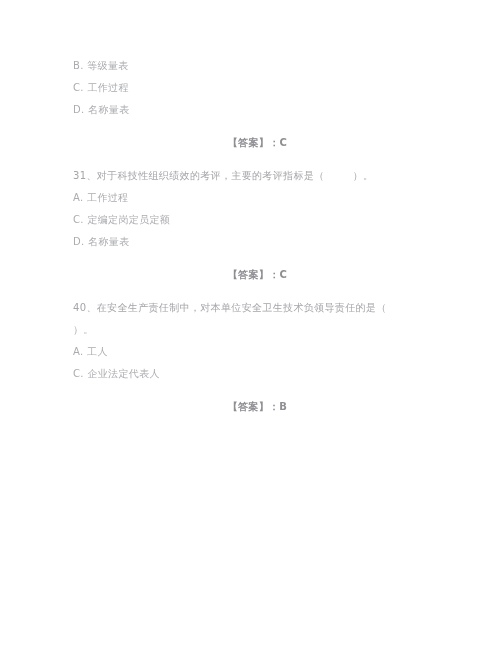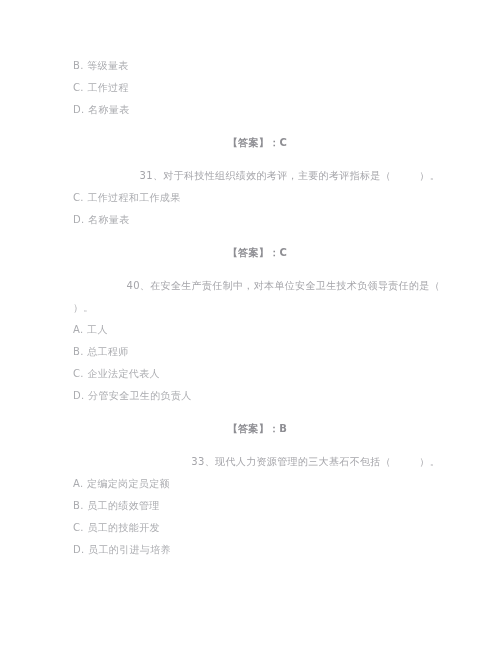--- a/index.html
+++ b/index.html
@@ -39,21 +39,20 @@
   }
   .line {
     white-space: pre-wrap;
     word-break: break-all;
     margin: 0;
     padding: 0;
     min-height: 22px;
   }
   .q-line {
     color: #a5a5aa;
-    text-align: right;
   }
   .opt-line {
     color: #abacb0;
   }
   .answer-line {
     color: #8e8e93;
     font-weight: 600;
   }
 </style>
 </head>
@@ -64,38 +63,30 @@
       <div class="block">
         <div class="line opt-line">B. 等级量表</div>
         <div class="line opt-line">C. 工作过程</div>
         <div class="line opt-line">D. 名称量表</div>
       </div>
       <div class="block answer-block">
         <div class="line answer-line">【答案】：C</div>
       </div>
       <div class="block">
         <div class="line q-line">31、对于科技性组织绩效的考评，主要的考评指标是（        ）。</div>
-        <div class="line opt-line">C. 工作过程和工作成果</div>
+        <div class="line opt-line">A. 工作过程</div>
+        <div class="line opt-line">C. 定编定岗定员定额</div>
         <div class="line opt-line">D. 名称量表</div>
       </div>
       <div class="block answer-block">
         <div class="line answer-line">【答案】：C</div>
       </div>
       <div class="block">
         <div class="line q-line">40、在安全生产责任制中，对本单位安全卫生技术负领导责任的是（</div>
         <div class="line opt-line">）。</div>
         <div class="line opt-line">A. 工人</div>
-        <div class="line opt-line">B. 总工程师</div>
         <div class="line opt-line">C. 企业法定代表人</div>
-        <div class="line opt-line">D. 分管安全卫生的负责人</div>
       </div>
       <div class="block answer-block">
         <div class="line answer-line">【答案】：B</div>
-      </div>
-      <div class="block">
-        <div class="line q-line">33、现代人力资源管理的三大基石不包括（        ）。</div>
-        <div class="line opt-line">A. 定编定岗定员定额</div>
-        <div class="line opt-line">B. 员工的绩效管理</div>
-        <div class="line opt-line">C. 员工的技能开发</div>
-        <div class="line opt-line">D. 员工的引进与培养</div>
       </div>
     </div>
 </div>
 
 </body></html>

